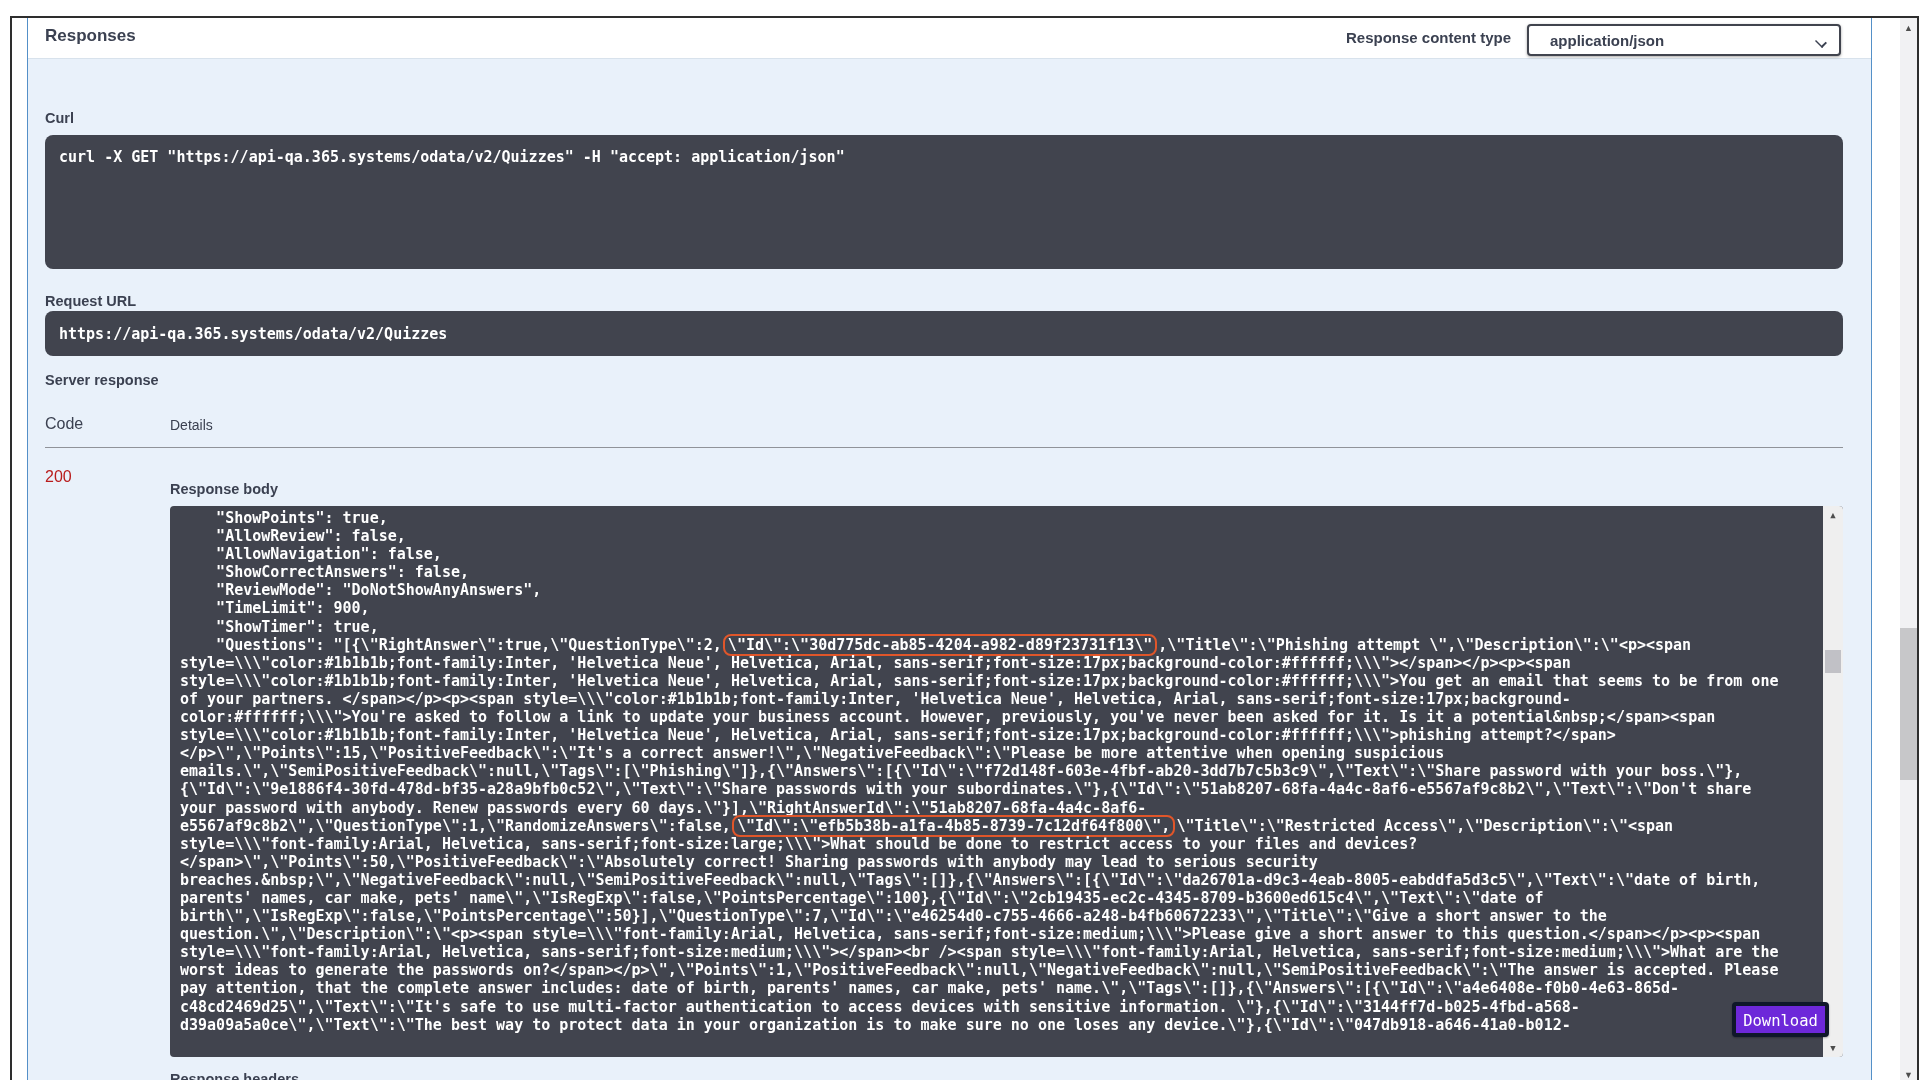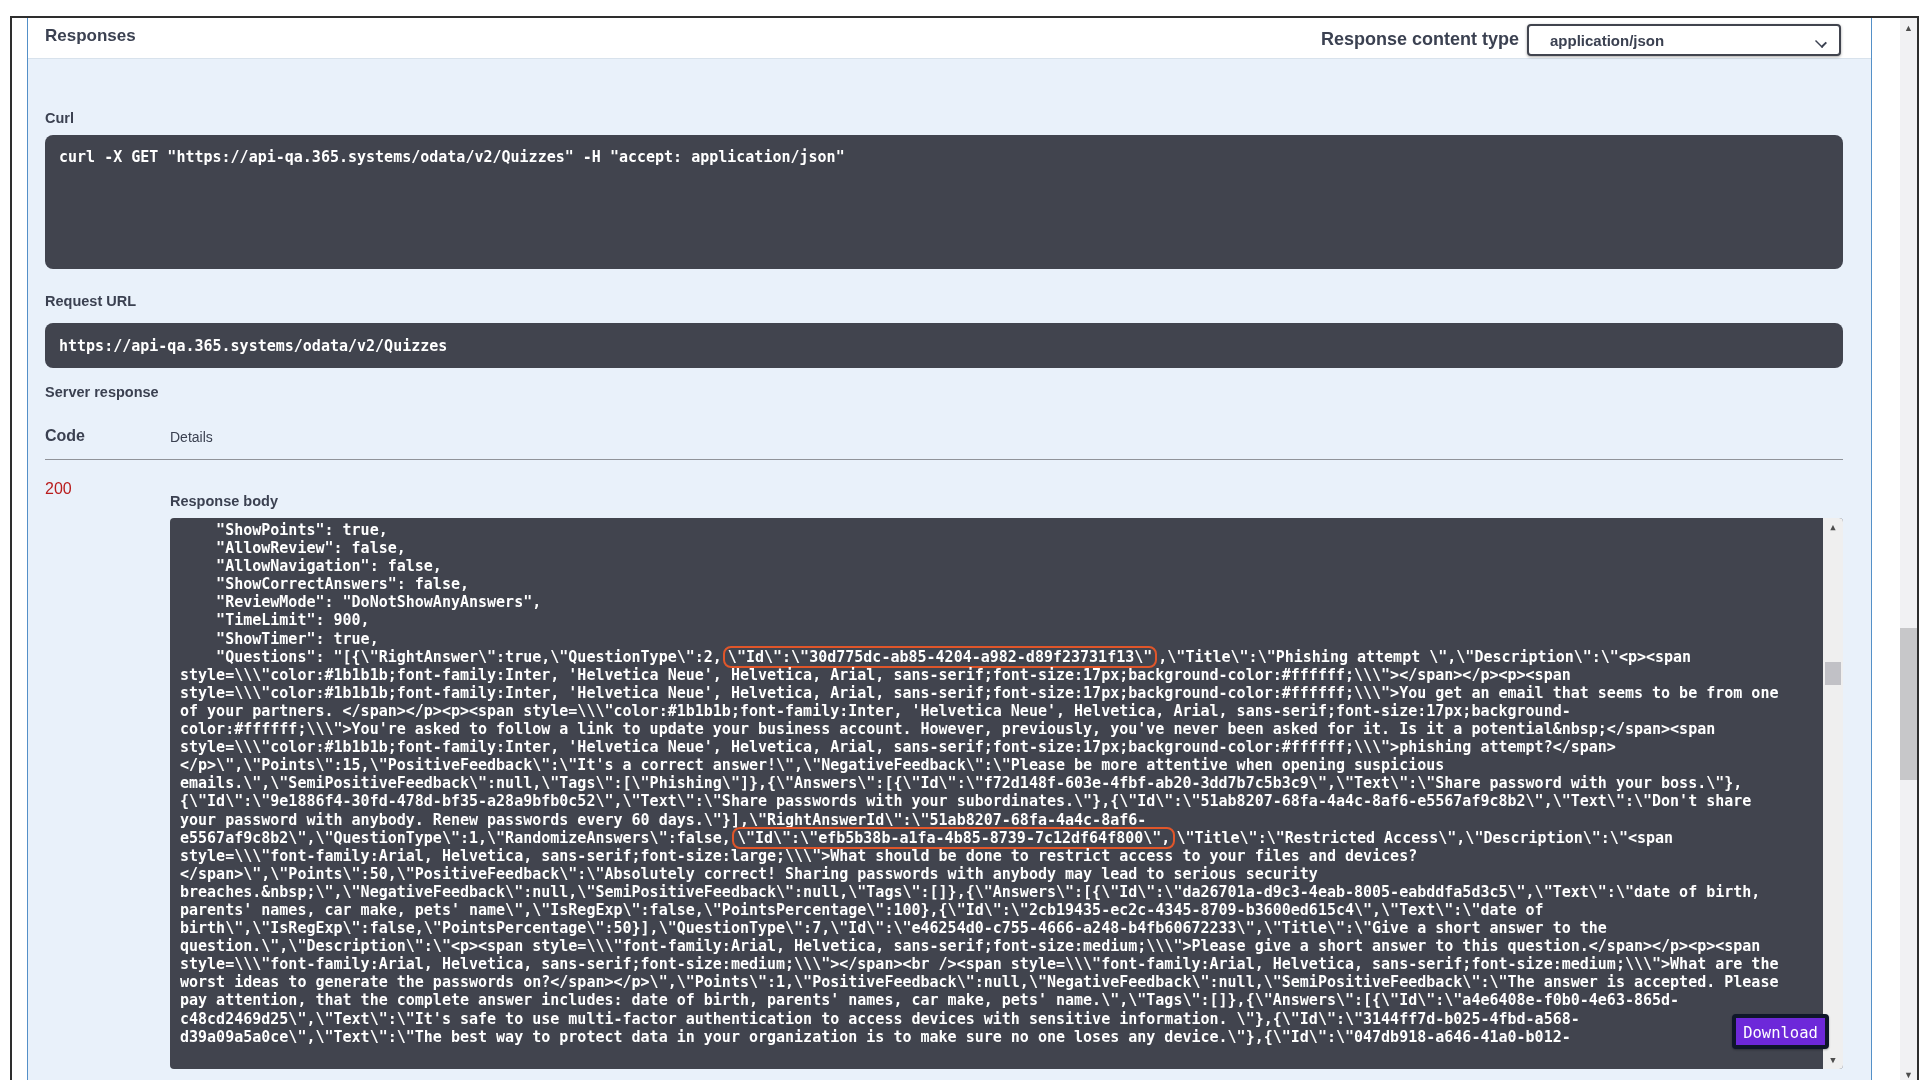--- a/index.html
+++ b/index.html
@@ -20,49 +20,49 @@
                            background:#c7c7c9; }
 
   
   .opblock { height:100%; margin:0 28px 0 15px;
              border-left:1px solid #5490c8; border-right:1px solid #5490c8; }
   .opblock-header { position:relative; height:41px; background:#fff;
                     border-bottom:1px solid #d8e2ec;
                     display:flex; align-items:flex-start; padding:5px 30px 0 17px; }
   .responses-title { font-size:17px; font-weight:bold; padding-top:3px; }
   .header-spacer { flex:1; }
-  .ct-label { font-size:18px; font-weight:bold; padding-top:6px; margin-right:8px; }
+  .ct-label { font-size:15px; font-weight:bold; padding-top:6px; margin-right:16px; }
   .ct-select { position:relative; width:314px; height:32px; margin-top:1px;
                background:#fff; border:2px solid #41444e; border-radius:4px;
                box-shadow:0 1px 3px rgba(0,0,0,.35); cursor:pointer;
                display:flex; align-items:center; padding:0 36px 0 21px; }
   .ct-select .value { font-size:15px; font-weight:bold; color:#3b4151; }
   .chevron { position:absolute; right:13px; top:11px; width:10px; height:10px; }
   .chevron::before { content:""; position:absolute; left:0; top:0; width:8px; height:8px;
        border-right:2px solid #3b4151; border-bottom:2px solid #3b4151;
        transform:rotate(45deg) scale(1,.7); }
 
   .opblock-body { background:#e9f1fa; height:calc(100% - 41px);
                   padding:51px 28px 0 17px; }
 
   .section-label { font-size:14.5px; font-weight:bold; color:#3b4151; }
 
   .codeblock { background:#41444e; border-radius:8px; color:#fff;
                font-family:"DejaVu Sans Mono", monospace; font-weight:bold; }
   .curl-block { height:134px; margin-top:9px; padding:13px 14px; }
   .curl-block pre, .url-block pre { font:inherit; white-space:pre-wrap; font-size:15px; }
-  .url-block { height:45px; margin-top:14px; padding:0 14px;
+  .url-block { height:45px; margin-top:2px; padding:0 14px;
                display:flex; align-items:center; font-size:15px; }
 
   .server-response-label { display:block; margin-top:16px; }
 
   .resp-table { margin-top:27px; }
   .resp-head { display:flex; padding-bottom:14px; border-bottom:1px solid #909399; }
   .code-col { width:125px; flex:none; }
-  .code-header { font-size:16px; font-weight:bold; }
+  .code-header { font-size:16px; font-weight:normal; }
   .details-header { font-size:14px; font-weight:normal; padding-top:2px; }
   .resp-row { display:flex; margin-top:20px; }
   .status-code { font-size:16px; color:#b91c1c; }
   .details-col { flex:1; min-width:0; }
   .response-body-label { display:block; margin-top:13px; }
 
   .response-body-block { position:relative; margin-top:9px; height:551px;
                          border-radius:4px; overflow:hidden; }
   .response-body-block pre { font-family:"DejaVu Sans Mono", monospace; font-weight:bold;
         font-size:15px; line-height:18.1px; white-space:pre; color:#fff;

